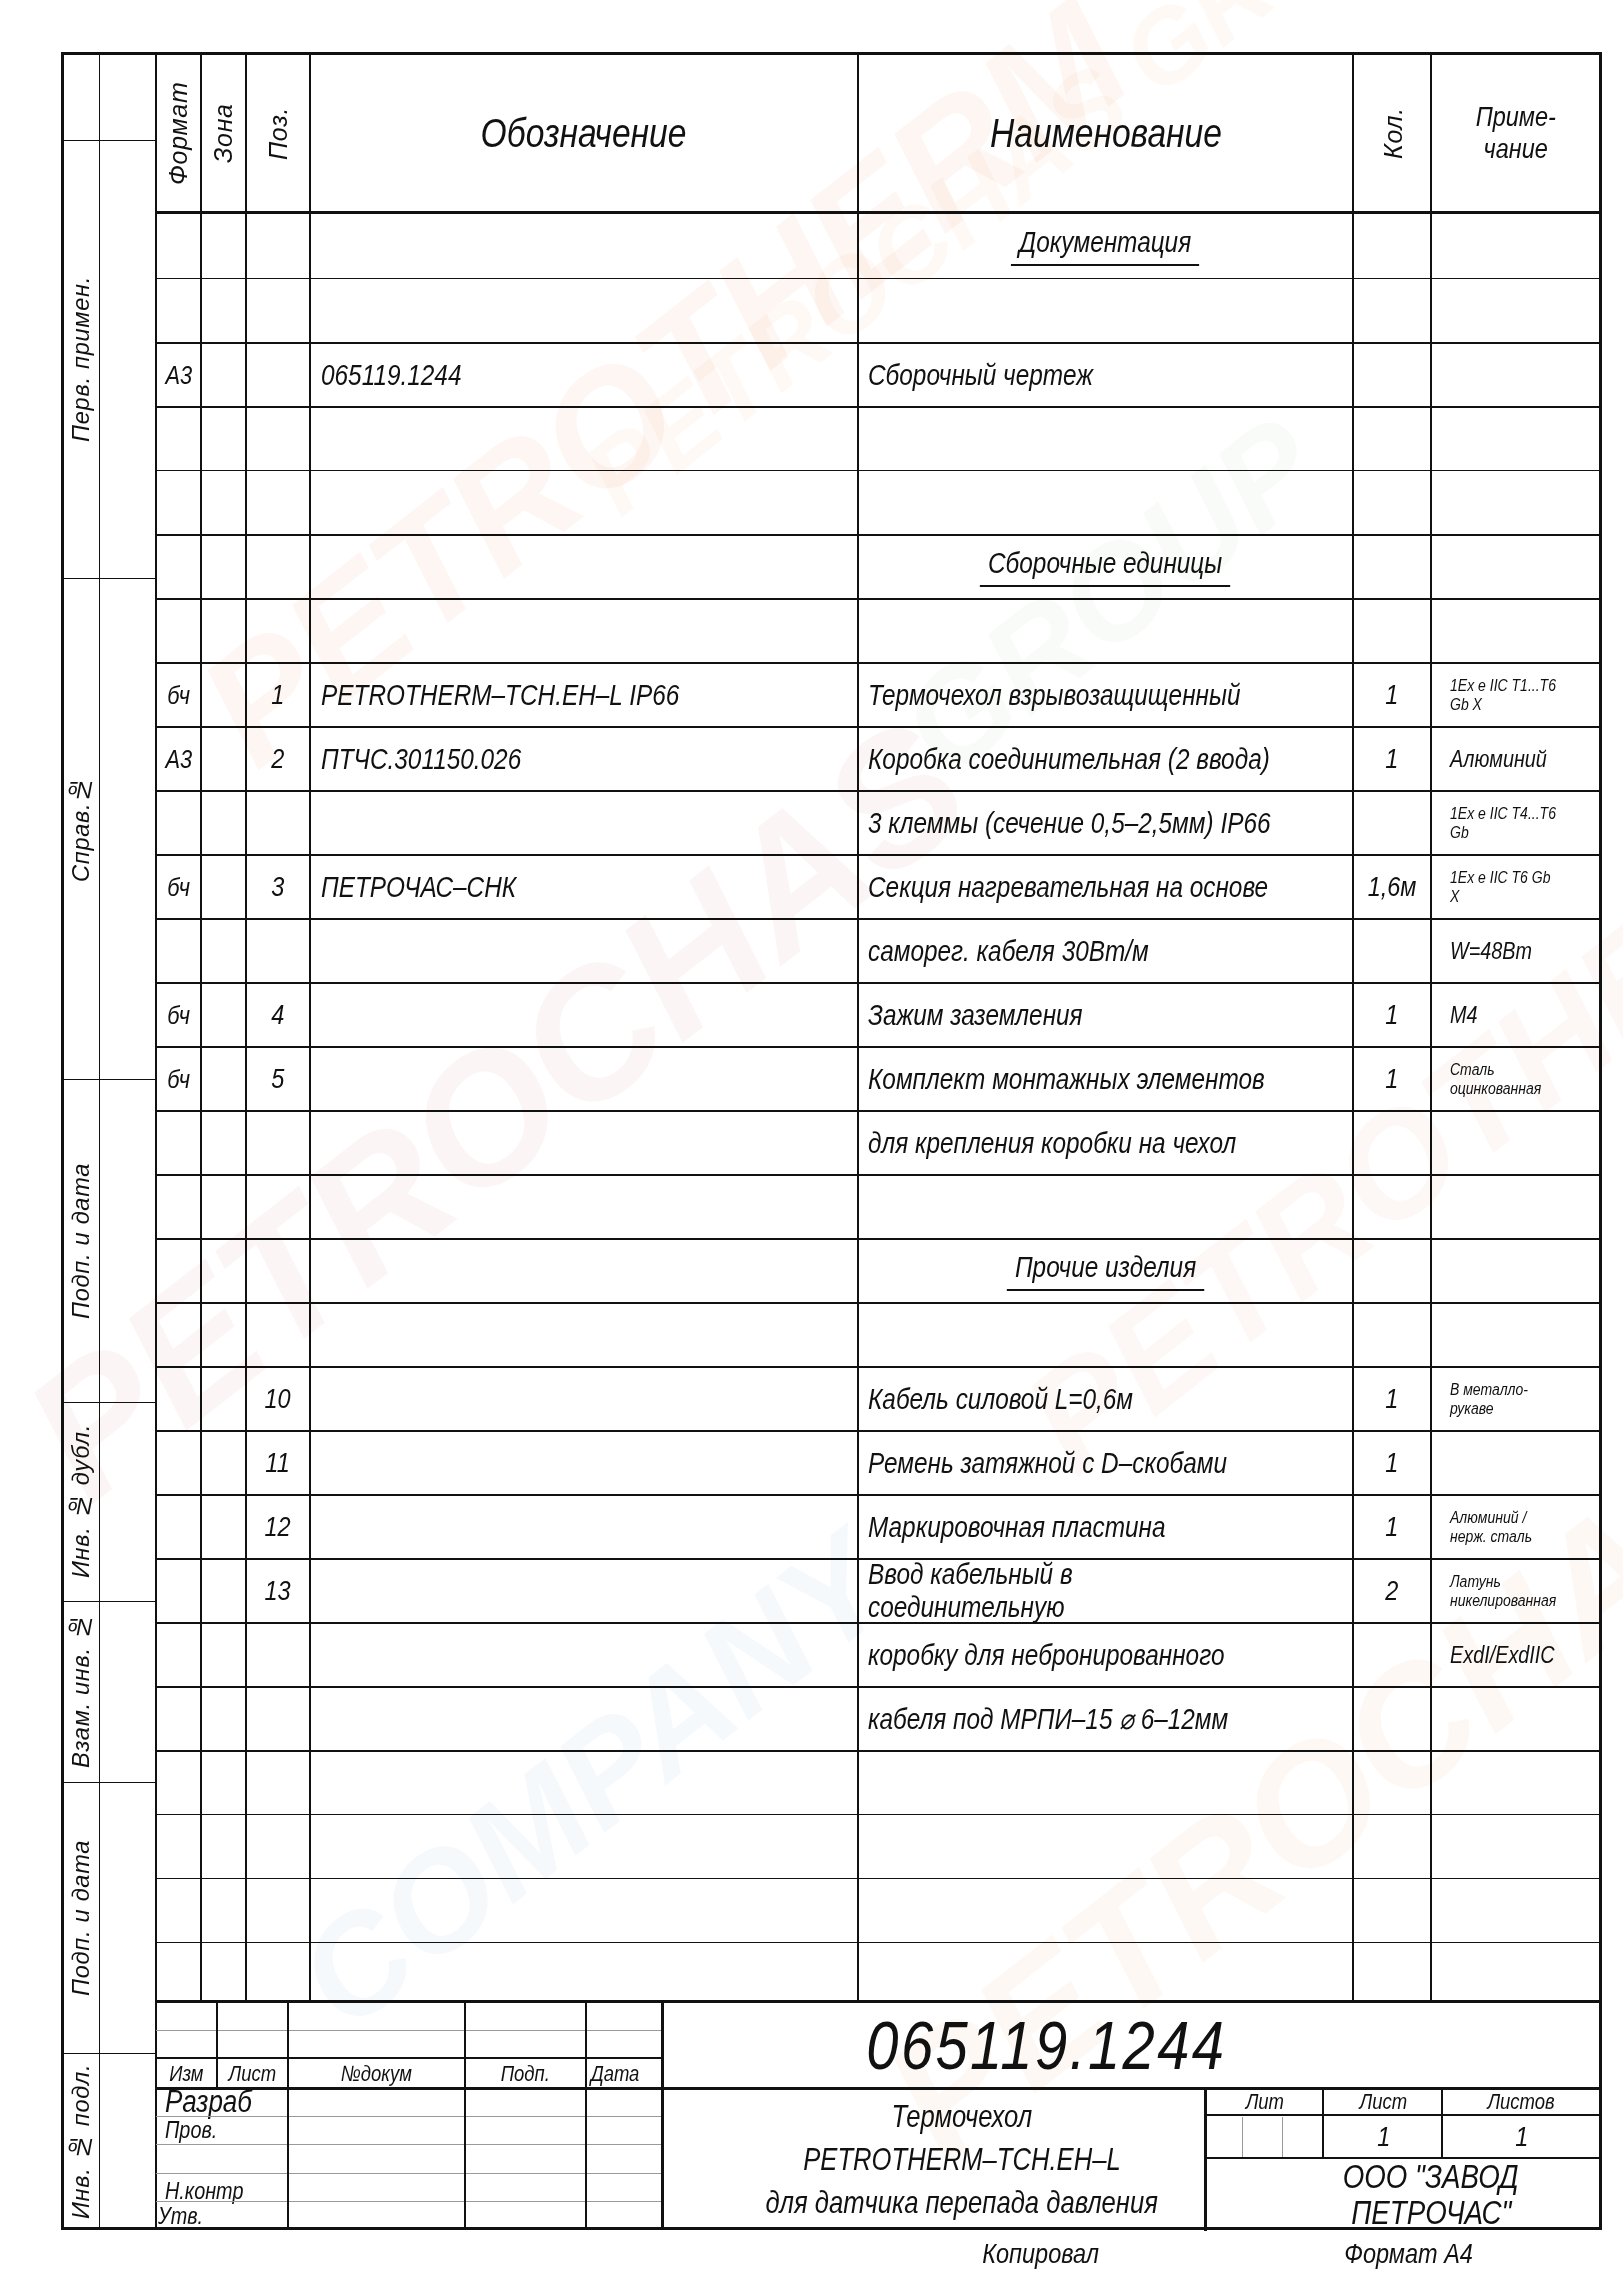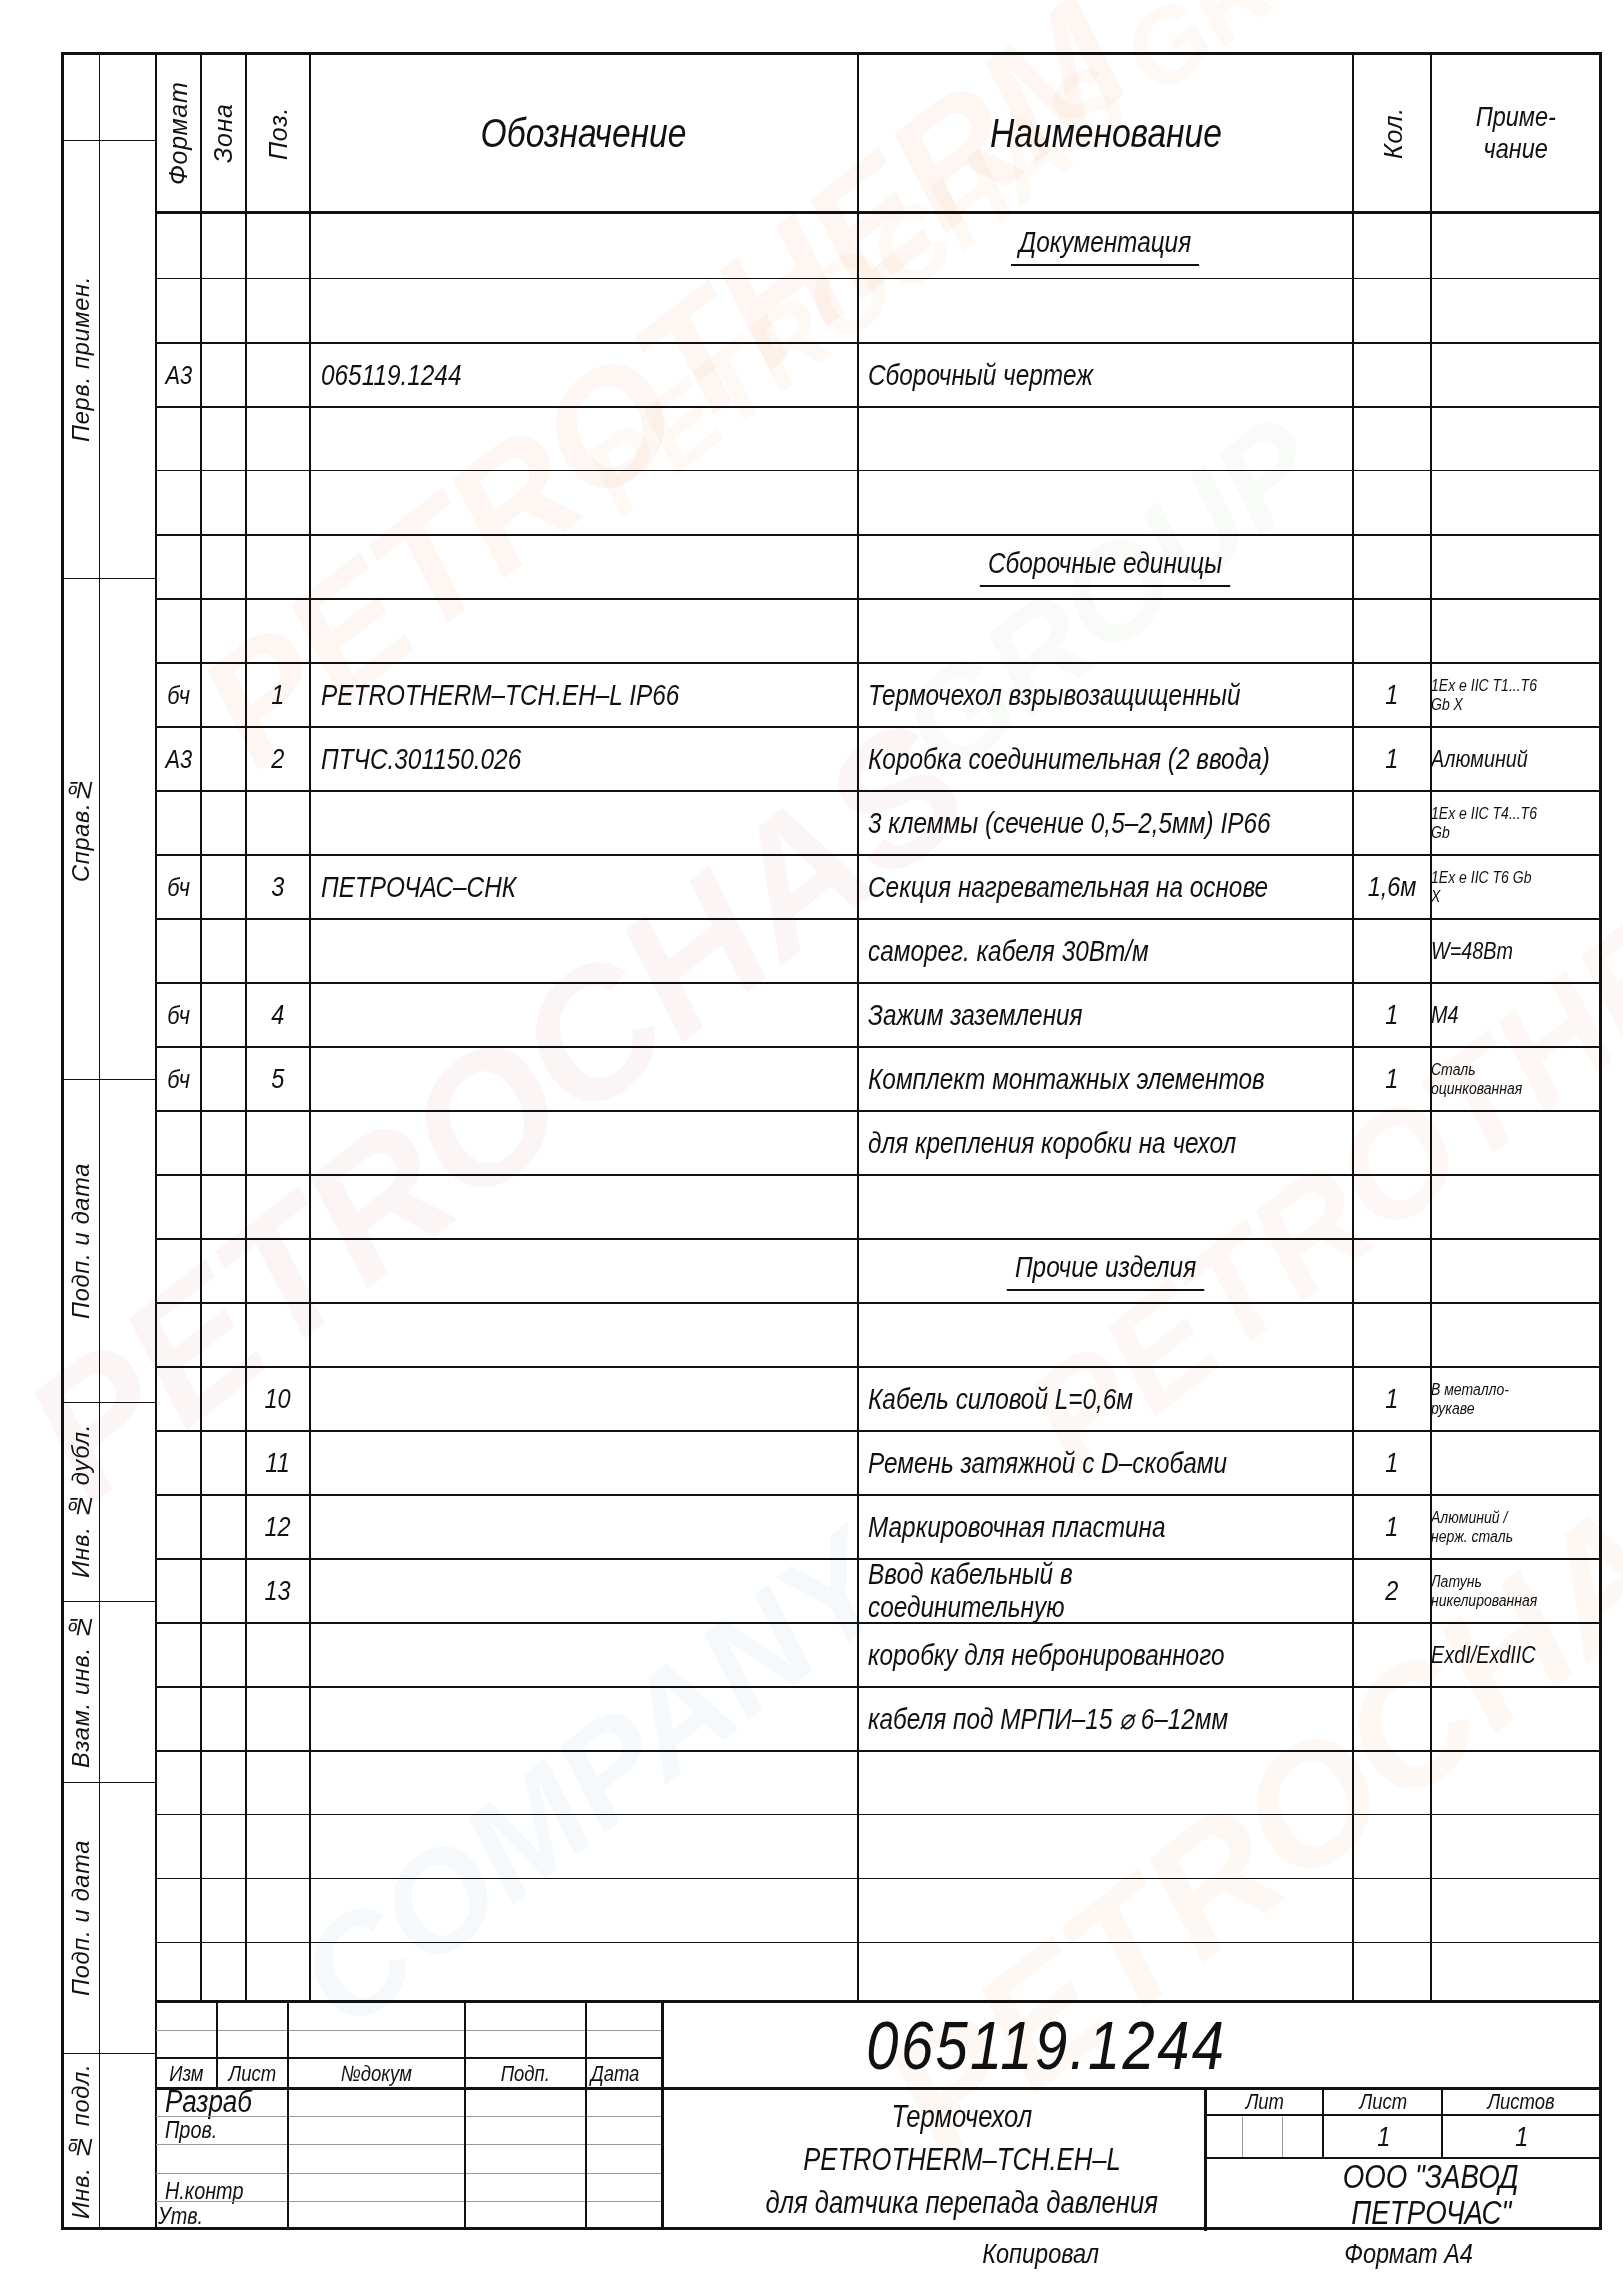--- a/index.html
+++ b/index.html
@@ -19,21 +19,21 @@
   .trow.first{border-top:none;}
   .trow.ht{border-top:2.8px solid #111;}
   .tcell{display:flex;align-items:center;box-sizing:border-box;overflow:visible;}
   .c-fmt{width:45px;justify-content:center;font-size:26px;border-radius:8px;}
   .c-zone{width:45px;justify-content:center;font-size:26px;}
   .c-pos{width:64px;justify-content:center;font-size:28px;}
   .c-des{width:548px;padding-left:11px;font-size:29px;}
   .c-name{width:495px;padding-left:9.7px;font-size:29px;}
   .c-name.sec{justify-content:center;padding-left:0;}
   .c-qty{width:78px;justify-content:center;font-size:28px;}
-  .c-note{width:170px;padding-left:0;font-size:23.6px;}
+  .c-note{width:170px;padding-left:19px;font-size:23.6px;}
   .c-note.small{font-size:16.7px;line-height:19px;}
   .sec-span{border-bottom:2.8px solid #111;padding:0 9.7px 4.2px 9.7px;}
   .tb-text{position:absolute;display:flex;align-items:center;justify-content:center;text-align:center;}
 </style>
 </head>
 <body>
 
 <div class="page">
 
   <div id="wm-layer">

